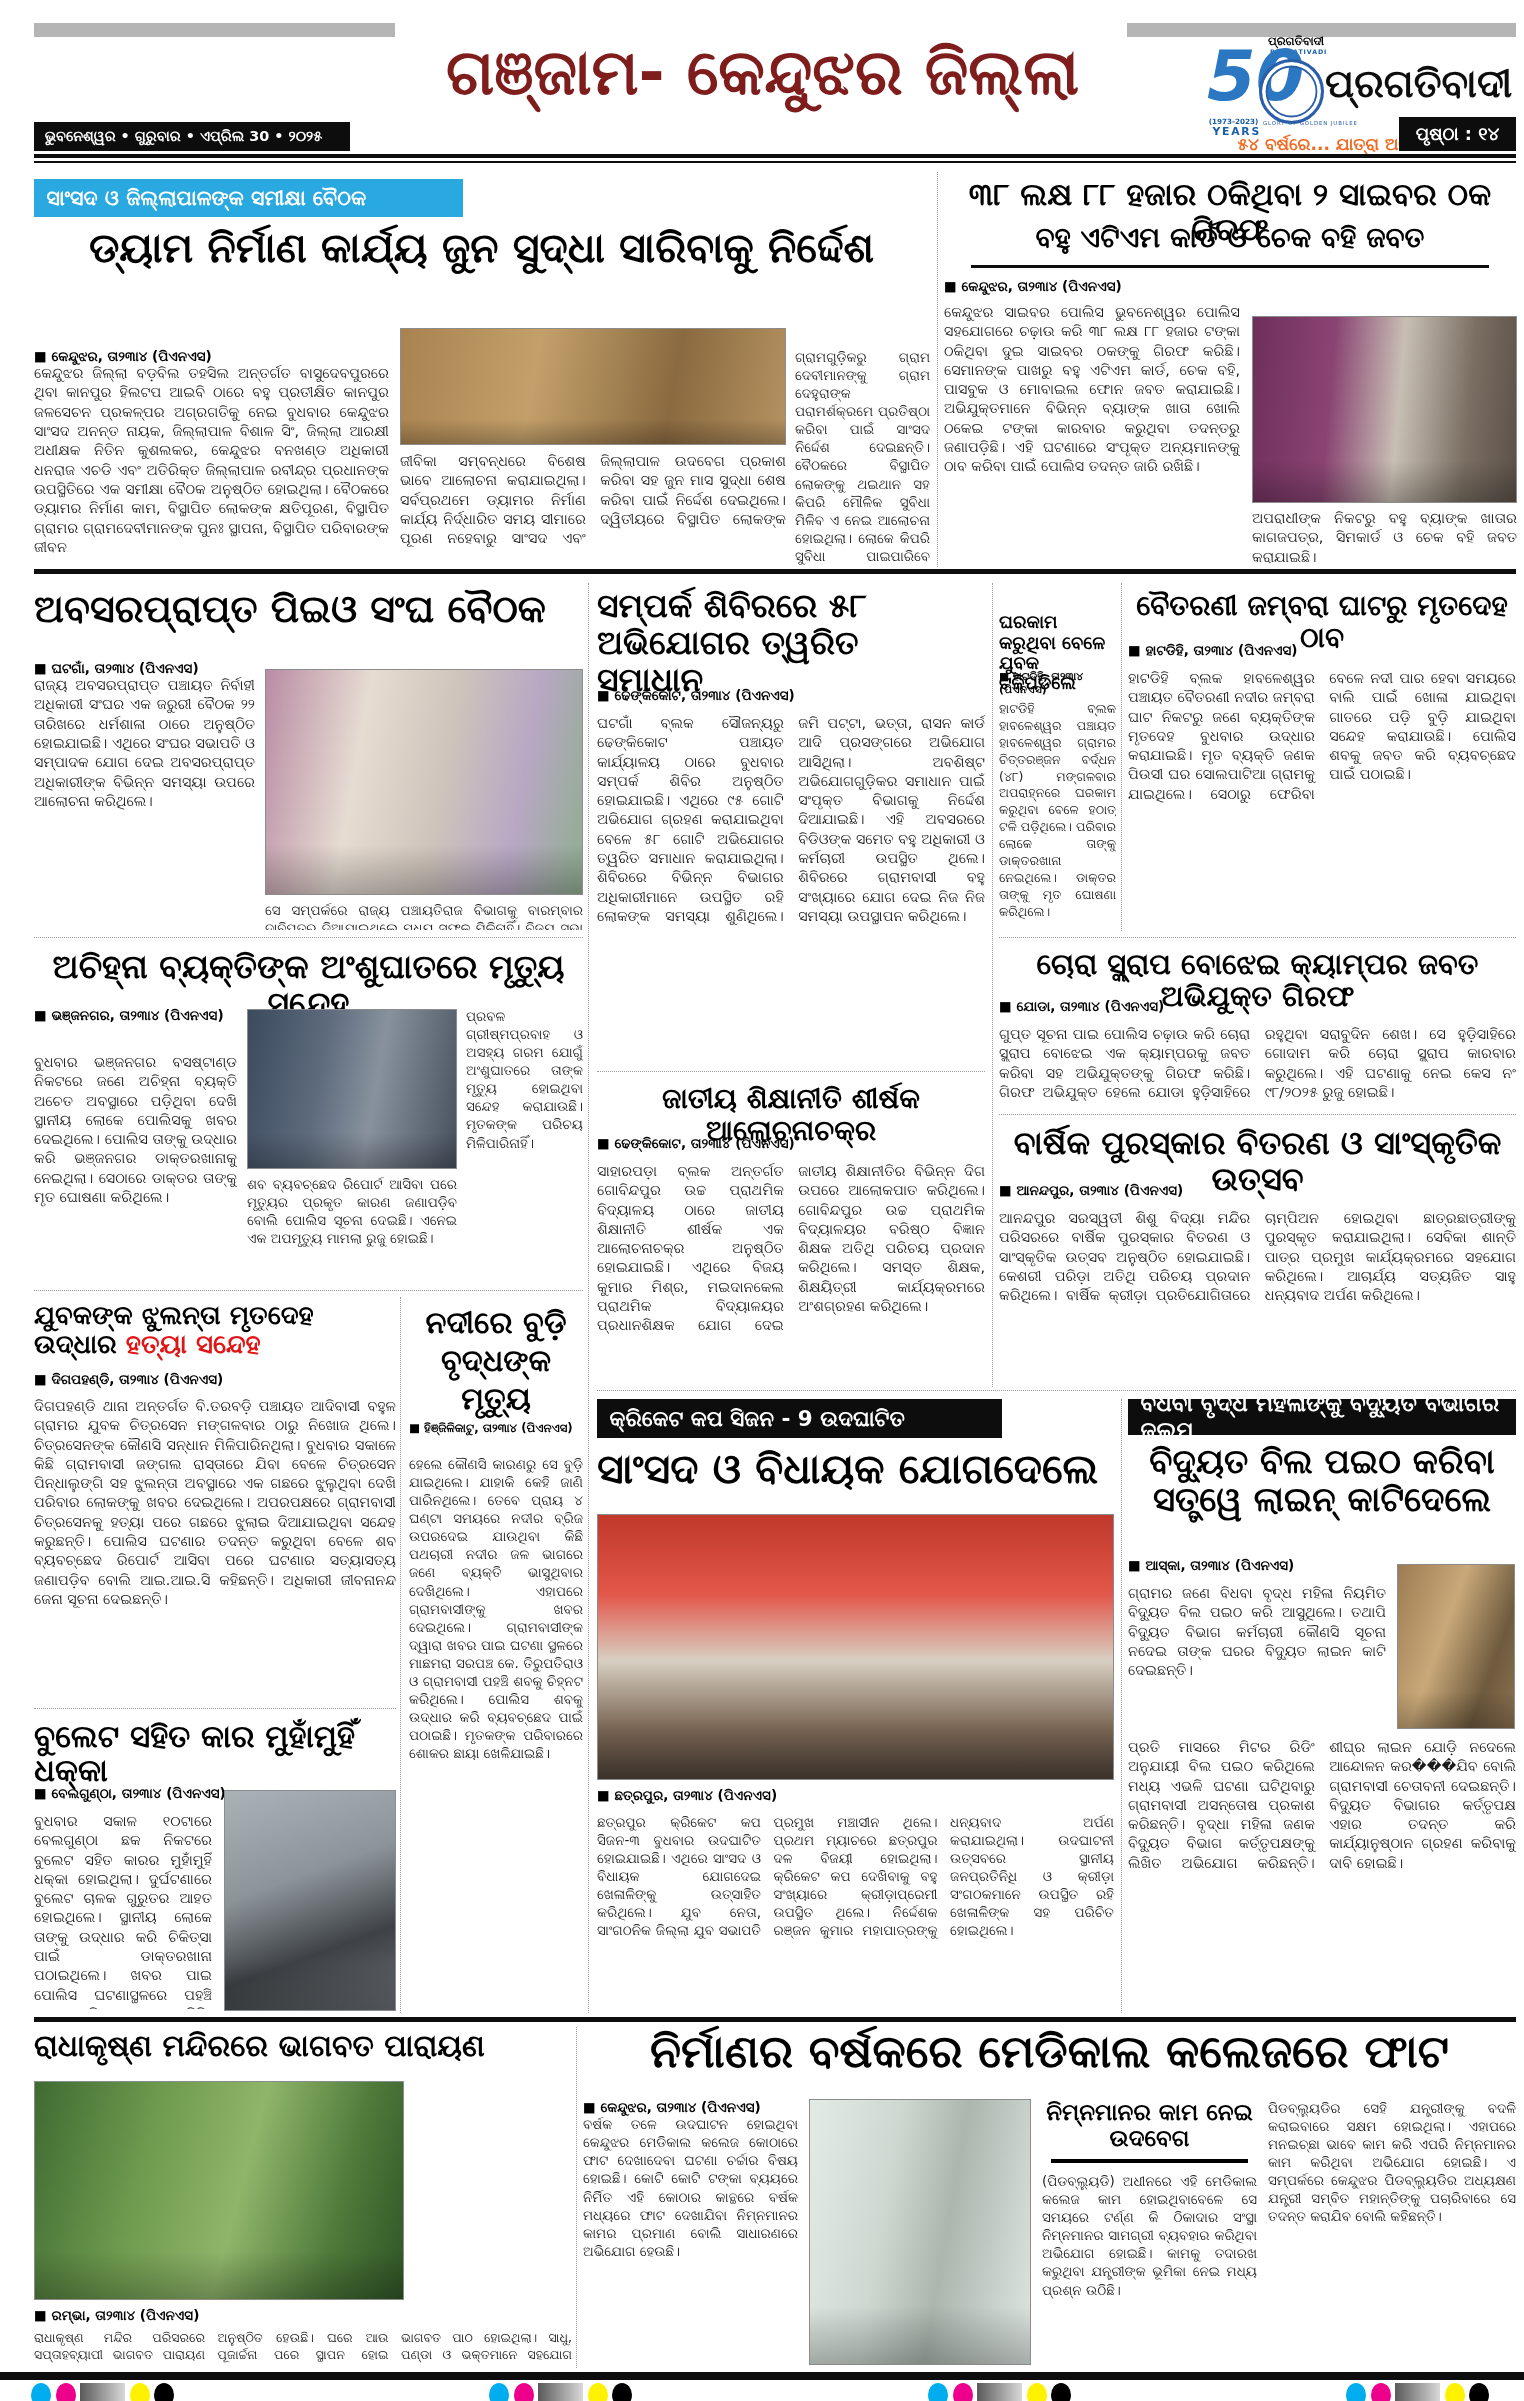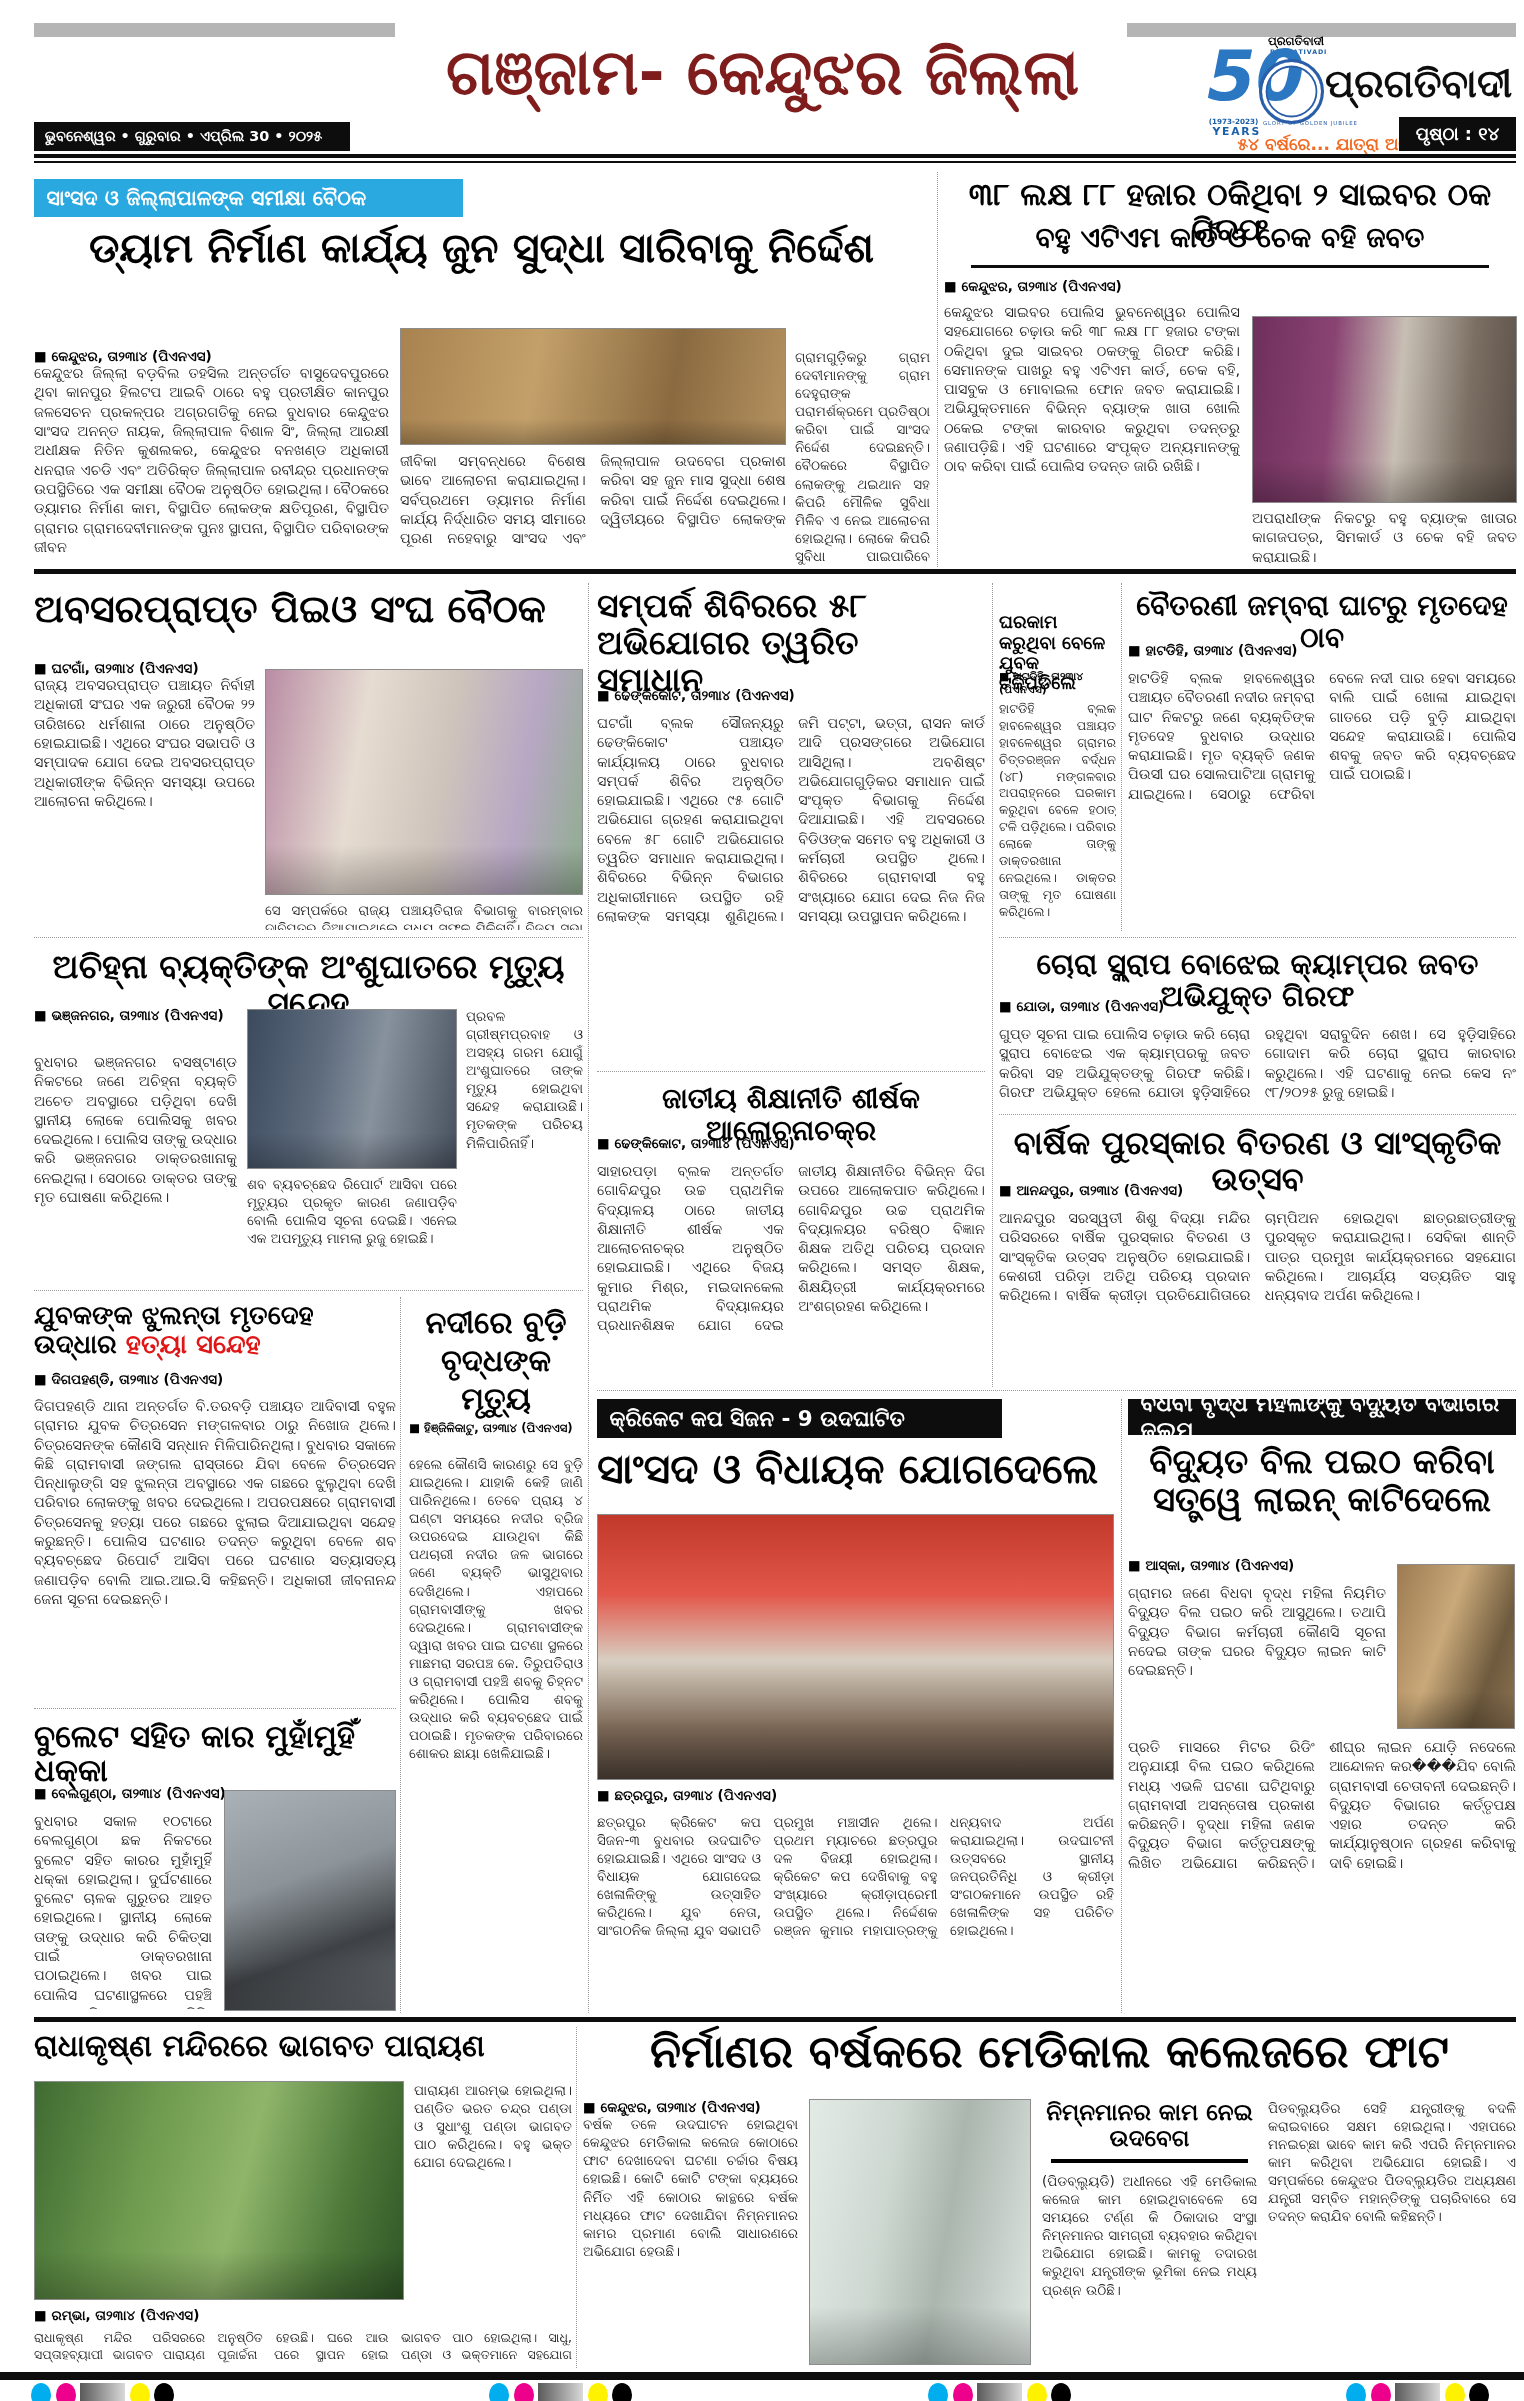--- a/index.html
+++ b/index.html
@@ -195,21 +195,20 @@
     <div class="abs by" style="left:0;top:70px;">■ ବେଲଗୁଣ୍ଠା, ତା୨୩ା୪ (ପିଏନଏସ)</div>
     <div class="abs body" style="left:0;top:97px;width:178px;height:197px;">ବୁଧବାର ସକାଳ ୧୦ଟାରେ ବେଲଗୁଣ୍ଠା ଛକ ନିକଟରେ ବୁଲେଟ ସହିତ କାରର ମୁହାଁମୁହିଁ ଧକ୍କା ହୋଇଥିଲା। ଦୁର୍ଘଟଣାରେ ବୁଲେଟ ଚାଳକ ଗୁରୁତର ଆହତ ହୋଇଥିଲେ। ସ୍ଥାନୀୟ ଲୋକେ ତାଙ୍କୁ ଉଦ୍ଧାର କରି ଚିକିତ୍ସା ପାଇଁ ଡାକ୍ତରଖାନା ପଠାଇଥିଲେ। ଖବର ପାଇ ପୋଲିସ ଘଟଣାସ୍ଥଳରେ ପହଞ୍ଚି ଦୁଇ ଗାଡ଼ିକୁ ଜବତ କରିଛି। ଏନେଇ ଥାନାରେ ମାମଲା ରୁଜୁ ହୋଇଛି।</div>
     <div class="photo" style="left:190px;top:75px;width:172px;height:221px;background:linear-gradient(160deg,#aab2b8 0%,#8d9499 40%,#3e4246 70%,#6b7075 100%);"></div>
   </div>
 
   <div class="rule" style="left:34px;top:2017px;width:1482px;height:4.5px;"></div>
 
   <div class="art" style="left:34px;top:2027px;width:538px;height:341px;">
     <div class="abs h" style="left:0;top:1.8px;width:502px;font-size:30px;">ରାଧାକୃଷ୍ଣ ମନ୍ଦିରରେ ଭାଗବତ ପାରାୟଣ</div>
     <div class="photo" style="left:0;top:54px;width:370px;height:219px;background:linear-gradient(105deg,#3f6b32 0%,#6d9a4e 30%,#8fb56a 55%,#4e7a3a 80%,#2f5526 100%);"></div>
-    <div class="abs body" style="left:380px;top:54px;width:158px;height:219px;font-size:13.5px;">ପାରାୟଣ ଆରମ୍ଭ ହୋଇଥିଲା। ପଣ୍ଡିତ ଭରତ ଚନ୍ଦ୍ର ପଣ୍ଡା ଓ ସୁଧାଂଶୁ ପଣ୍ଡା ଭାଗବତ ପାଠ କରିଥିଲେ। ବହୁ ଭକ୍ତ ଯୋଗ ଦେଇଥିଲେ।</div>
     <div class="abs by" style="left:0;top:280px;">■ ରମ୍ଭା, ତା୨୩ା୪ (ପିଏନଏସ)</div>
     <div class="abs body cols3" style="left:0;top:303px;width:538px;height:36px;font-size:12.6px;">ରାଧାକୃଷ୍ଣ ମନ୍ଦିର ପରିସରରେ ସପ୍ତାହବ୍ୟାପୀ ଭାଗବତ ପାରାୟଣ ଅନୁଷ୍ଠିତ ହେଉଛି। ଘରେ ଆଉ ପୂଜାର୍ଚ୍ଚନା ପରେ ସ୍ଥାପନ ହୋଇ ଭାଗବତ ପାଠ ହୋଇଥିଲା। ସାଧୁ, ପଣ୍ଡା ଓ ଭକ୍ତମାନେ ସହଯୋଗ କରୁଛନ୍ତି। ବହୁ ସଂଖ୍ୟାରେ ଭକ୍ତ ଯୋଗ ଦେଇଛନ୍ତି।</div>
   </div>
 
   <div class="dotv" style="left:576px;top:2027px;height:341px;"></div>
 
   <div class="art" style="left:583px;top:2027px;width:933px;height:341px;">
     <div class="abs h ctr" style="left:0;top:0;width:933px;font-size:45px;">ନିର୍ମାଣର ବର୍ଷକରେ ମେଡିକାଲ କଲେଜରେ ଫାଟ</div>
     <div class="abs" style="left:0;top:72px;width:215px;height:267px;">
       <div class="by">■ କେନ୍ଦୁଝର, ତା୨୩ା୪ (ପିଏନଏସ)</div>

